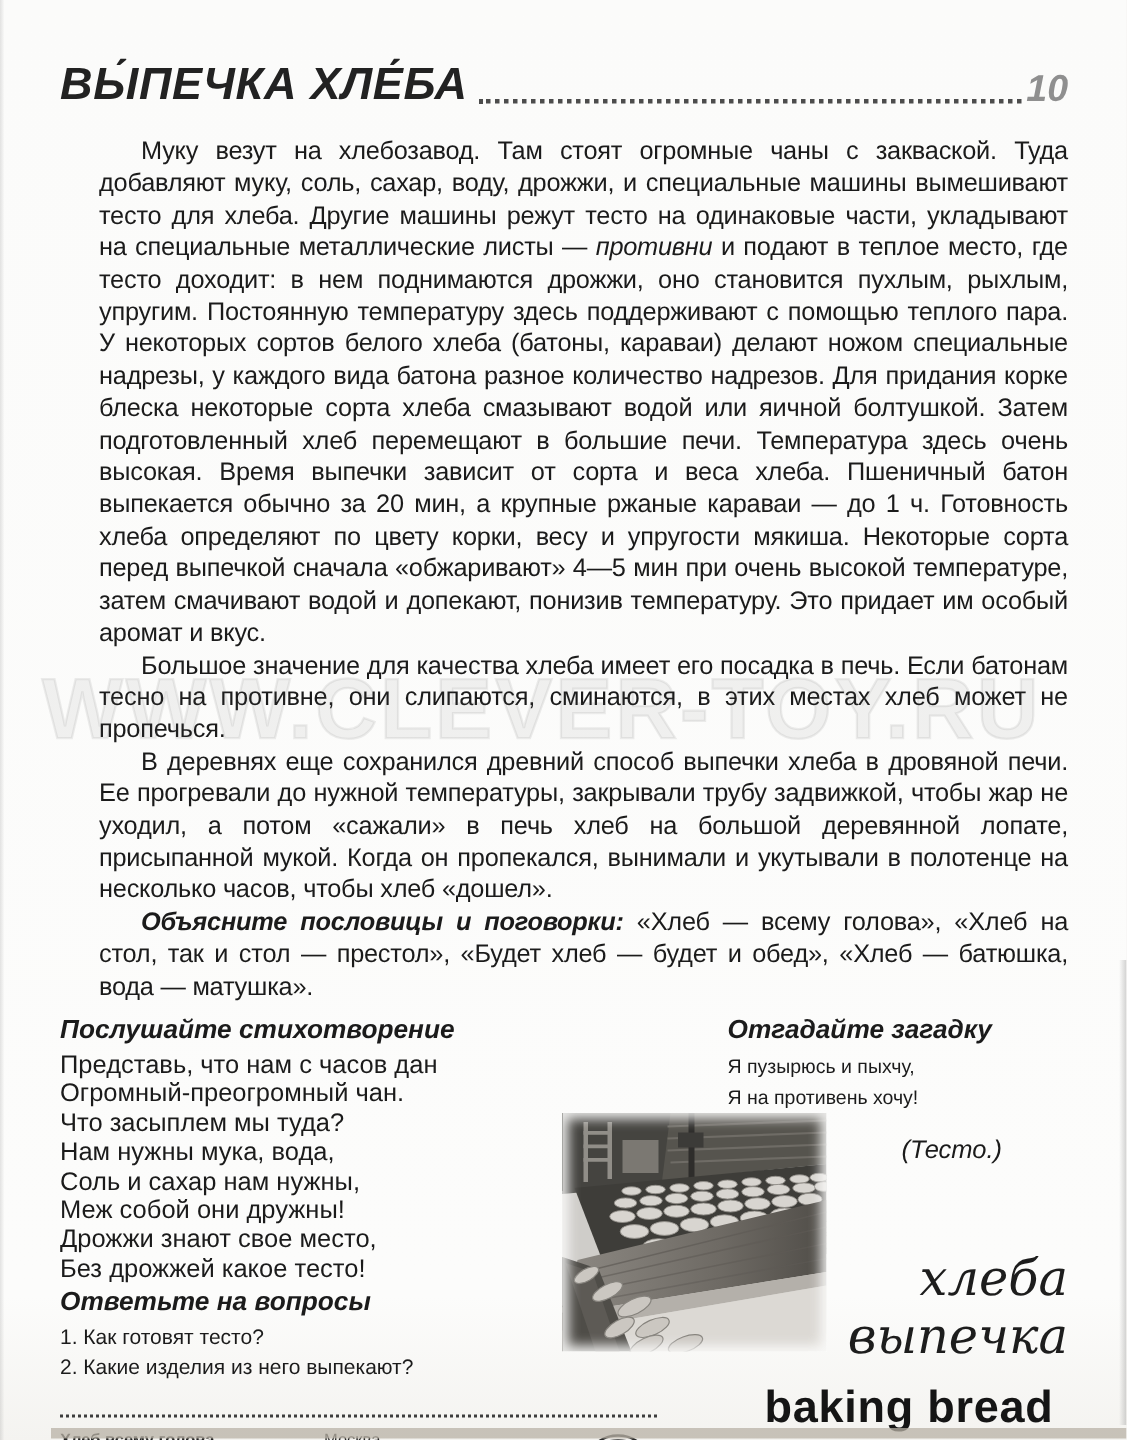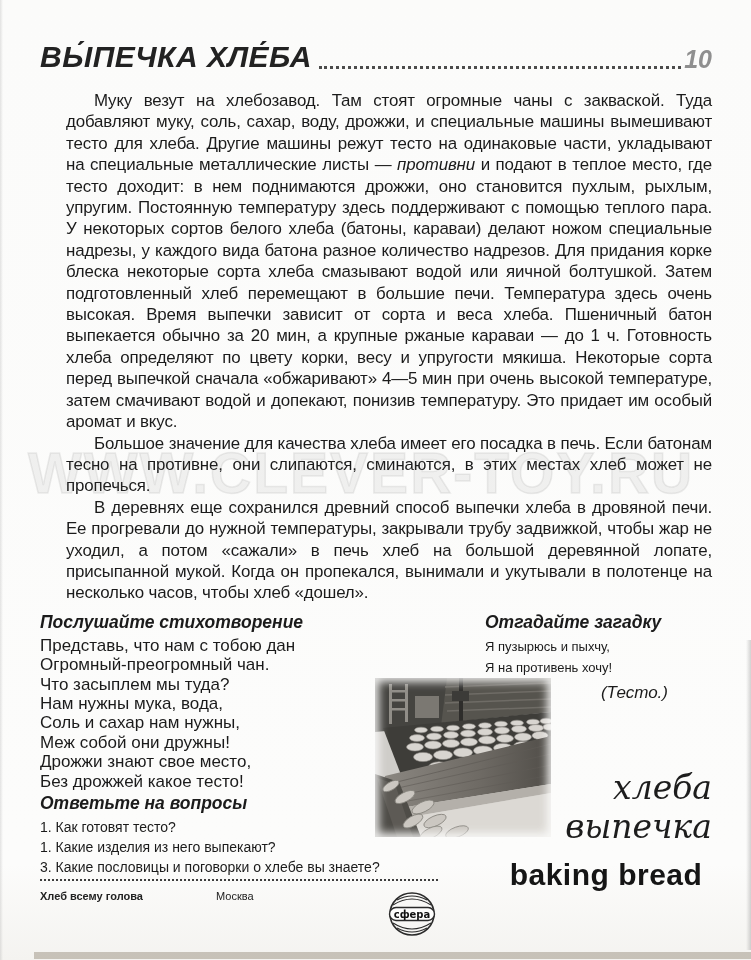--- a/index.html
+++ b/index.html
@@ -52,21 +52,21 @@
   .sec-head{
     font-weight:bold;font-style:italic;
     font-size:17.5px;margin:0 0 3px 0;
   }
   .poem-block{position:absolute;left:0;top:2px;width:440px;}
   .poem-line{font-size:17px;line-height:19.4px;}
   .riddle-block{position:absolute;left:445px;top:2px;width:215px;}
   .riddle-line{font-size:13px;line-height:21px;}
   .riddle-answer{
     font-size:17px;font-style:italic;
-    text-align:right;padding-right:32px;margin-top:5px;
+    text-align:right;padding-right:32px;margin-top:15px;
   }
   .questions-block{position:absolute;left:0;top:183px;width:460px;}
   .q-line{font-size:14px;line-height:20.2px;}
   
   .photo{
     position:absolute;left:335px;top:68px;
     width:176px;height:159px;
     box-shadow:inset 0 0 7px 3px rgba(255,255,255,.95);
   }
   .photo svg{display:block;}
@@ -135,27 +135,28 @@
   <div class="title-row">
     <span class="doc-title">ВЫ́ПЕЧКА ХЛЕ́БА</span>
     <span class="leader"></span>
     <span class="page-num">10</span>
   </div>
 
   <div class="bodytext">
     <p><span>Муку везут на хлебозавод. Там стоят огромные чаны с закваской. Туда добавляют муку, соль, сахар, воду, дрожжи, и специальные машины вымешивают тесто для хлеба. Другие машины режут тесто на одинаковые части, укладывают на специальные металлические листы — </span><span class="it">противни</span><span> и подают в теплое место, где тесто доходит: в нем поднимаются дрожжи, оно становится пухлым, рыхлым, упругим. Постоянную температуру здесь поддерживают с помощью теплого пара. У некоторых сортов белого хлеба (батоны, караваи) делают ножом специальные надрезы, у каждого вида батона разное количество надрезов. Для придания корке блеска некоторые сорта хлеба смазывают водой или яичной болтушкой. Затем подготовленный хлеб перемещают в большие печи. Температура здесь очень высокая. Время выпечки зависит от сорта и веса хлеба. Пшеничный батон выпекается обычно за 20 мин, а крупные ржаные караваи — до 1 ч. Готовность хлеба определяют по цвету корки, весу и упругости мякиша. Некоторые сорта перед выпечкой сначала «обжаривают» 4—5 мин при очень высокой температуре, затем смачивают водой и допекают, понизив температуру. Это придает им особый аромат и вкус.</span></p>
     <p>Большое значение для качества хлеба имеет его посадка в печь. Если батонам тесно на противне, они слипаются, сминаются, в этих местах хлеб может не пропечься.</p>
     <p>В деревнях еще сохранился древний способ выпечки хлеба в дровяной печи. Ее прогревали до нужной температуры, закрывали трубу задвижкой, чтобы жар не уходил, а потом «сажали» в печь хлеб на большой деревянной лопате, присыпанной мукой. Когда он пропекался, вынимали и укутывали в полотенце на несколько часов, чтобы хлеб «дошел».</p>
+    <p><span class="lead-bi">Объясните пословицы и поговорки:</span><span> «Хлеб — всему голова», «Хлеб на стол, так и стол — престол», «Будет хлеб — будет и обед», «Хлеб — батюшка, вода — матушка».</span></p>
   </div>
 
   <div class="bottom">
 
     <div class="poem-block">
       <div class="sec-head">Послушайте стихотворение</div>
-      <div class="poem-line">Представь, что нам с тобою дан</div>
+      <div class="poem-line">Представь, что нам с часов дан</div>
       <div class="poem-line">Огромный-преогромный чан.</div>
       <div class="poem-line">Что засыплем мы туда?</div>
       <div class="poem-line">Нам нужны мука, вода,</div>
       <div class="poem-line">Соль и сахар нам нужны,</div>
       <div class="poem-line">Меж собой они дружны!</div>
       <div class="poem-line">Дрожжи знают свое место,</div>
       <div class="poem-line">Без дрожжей какое тесто!</div>
     </div>
 
     <div class="riddle-block">
@@ -263,22 +264,21 @@
           <ellipse cx="56" cy="155" rx="12" ry="5" transform="rotate(-26 56 155)"></ellipse>
           <ellipse cx="82" cy="154" rx="12" ry="5" transform="rotate(-20 82 154)"></ellipse>
         </g>
       </svg>
       <div class="photo-fade"></div>
     </div>
 
     <div class="questions-block">
       <div class="sec-head">Ответьте на вопросы</div>
       <div class="q-line">1. Как готовят тесто?</div>
-      <div class="q-line">1. Какие изделия из него выпекают?</div>
-      <div class="q-line">3. Какие пословицы и поговорки о хлебе вы знаете?</div>
+      <div class="q-line">2. Какие изделия из него выпекают?</div>
     </div>
 
     <div class="vocab-cursive">
       <div>хлеба</div>
       <div>выпечка</div>
     </div>
     <div class="vocab-en">
       <div class="vocab-en-word">baking bread</div>
 
     </div>

